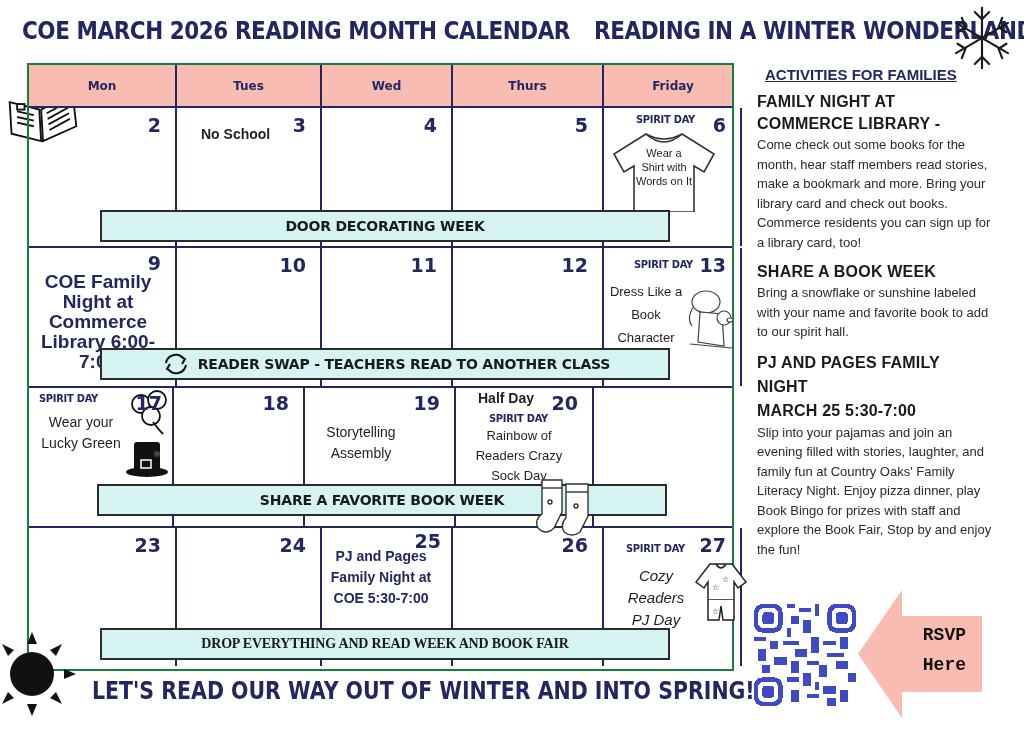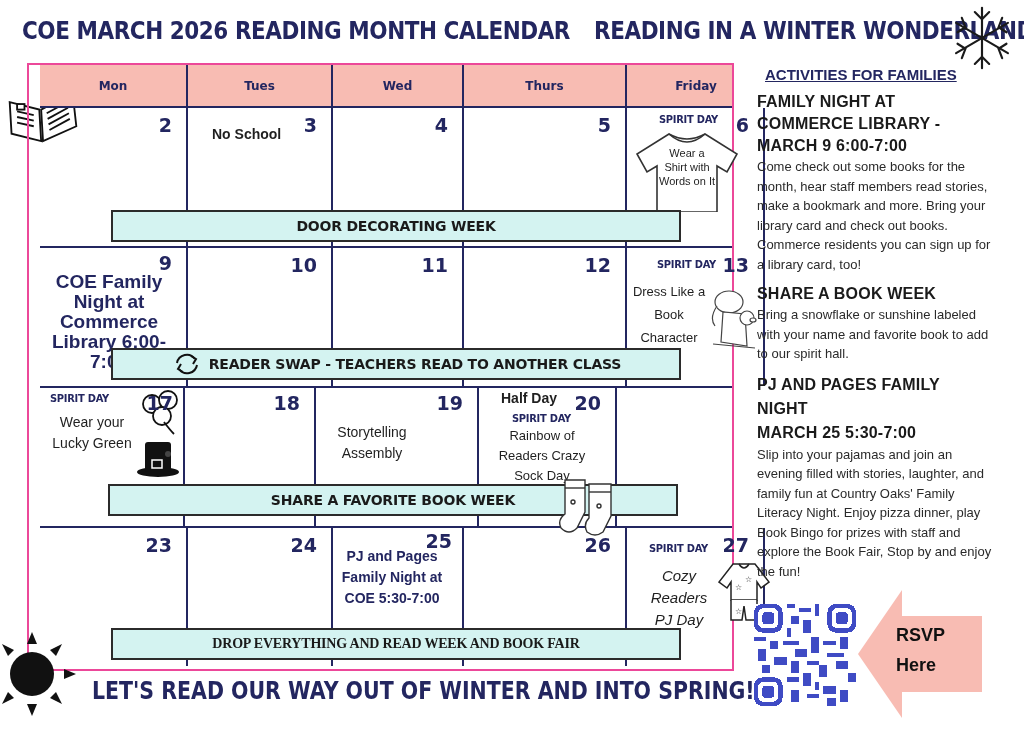--- a/index.html
+++ b/index.html
@@ -12,31 +12,30 @@
     font-size: 25px; color: #232660; letter-spacing: -0.5px; transform: scaleX(0.86); transform-origin: left top;
     white-space: nowrap;
   }
   .title span.gap { display: inline-block; width: 28px; }
 
   .snowflake { position: absolute; left: 946px; top: 2px; width: 72px; height: 72px; }
 
   
   .calendar {
     position: absolute; left: 27px; top: 63px; width: 707px; height: 608px;
-    border: 2px solid #ec4899;
-    padding-left: 11px;
+    border: 2px solid #15803d;
   }
   .cal-header { display: flex; height: 43px; background: #f8bcb3; border-bottom: 2px solid #232660; }
   .cal-header .dh {
     flex: none; display: flex; align-items: center; justify-content: center;
     font-family: "DejaVu Sans", sans-serif; font-weight: bold; font-size: 12px; color: #232660;
     border-right: 2px solid #232660;
   }
   .cal-header .dh:last-child { border-right: none; }
-  .w0 { width: 148px; } .w1 { width: 145px; } .w2 { width: 131px; } .w3 { width: 163px; } .w4 { width: 138px; }
+  .w0 { width: 148px; } .w1 { width: 145px; } .w2 { width: 131px; } .w3 { width: 151px; } .w4 { width: 138px; }
 
   .week { position: relative; display: flex; height: 140px; border-bottom: 2px solid #232660; }
   .week:last-child { border-bottom: none; height: 138px; }
   .cell { position: relative; flex: none; border-right: 2px solid #232660; height: 100%; }
   .cell:last-child { border-right: none; }
 
   .daynum {
     position: absolute; right: 14px; top: 6px;
     font-family: "DejaVu Sans", sans-serif; font-weight: bold; font-size: 19px; color: #232660;
   }
@@ -70,22 +69,22 @@
   .side-title {
     font-weight: bold; font-size: 15px; color: #232660; text-decoration: underline;
     margin-left: 8px; margin-bottom: 8px;
   }
   .act-head { font-size: 16px; font-weight: bold; color: #1a1a1a; line-height: 22px; letter-spacing: 0.2px; }
   .act-body { font-size: 13px; color: #2a2a2a; line-height: 19.5px; margin-bottom: 9px; }
 
   .qr { position: absolute; left: 754px; top: 604px; width: 102px; height: 102px; }
   .rsvp { position: absolute; left: 858px; top: 590px; width: 128px; height: 128px; }
   .rsvp-text {
-    position: absolute; left: 896px; top: 620px; width: 70px; text-align: left;
-    font-family: Liberation Sans, sans-serif; font-weight: bold; font-size: 18px; line-height: 30px; color: #111;
+    position: absolute; left: 896px; top: 620px; width: 70px; text-align: right;
+    font-family: Liberation Mono, monospace; font-weight: bold; font-size: 18px; line-height: 30px; color: #111;
   }
 
   .icon { position: absolute; }
 </style>
 </head>
 <body>
 
 <div class="title">
   <span>COE MARCH 2026  READING MONTH CALENDAR</span><span class="gap"></span><span>READING IN A WINTER WONDERLAND</span>
 </div>
@@ -276,21 +275,20 @@
 
 <div class="footer">LET'S READ OUR WAY OUT OF WINTER AND INTO SPRING!!</div>
 
 <div class="side">
   <div class="side-title">ACTIVITIES FOR FAMILIES</div>
 
   <div>
     <div class="act-head">
       <div>FAMILY NIGHT AT</div>
       <div>COMMERCE LIBRARY -</div>
-      <div>MARCH 9  6:00-7:00</div>
     </div>
     <div class="act-body">Come check out some books for the month, hear staff members read stories, make a bookmark and more. Bring your library card and check out books. Commerce residents you can sign up for a library card, too!</div>
   </div>
 
   <div>
     <div class="act-head">
       <div>SHARE A BOOK WEEK</div>
     </div>
     <div class="act-body">Bring a snowflake or sunshine labeled with your name and favorite book to add to our spirit hall.</div>
   </div>

